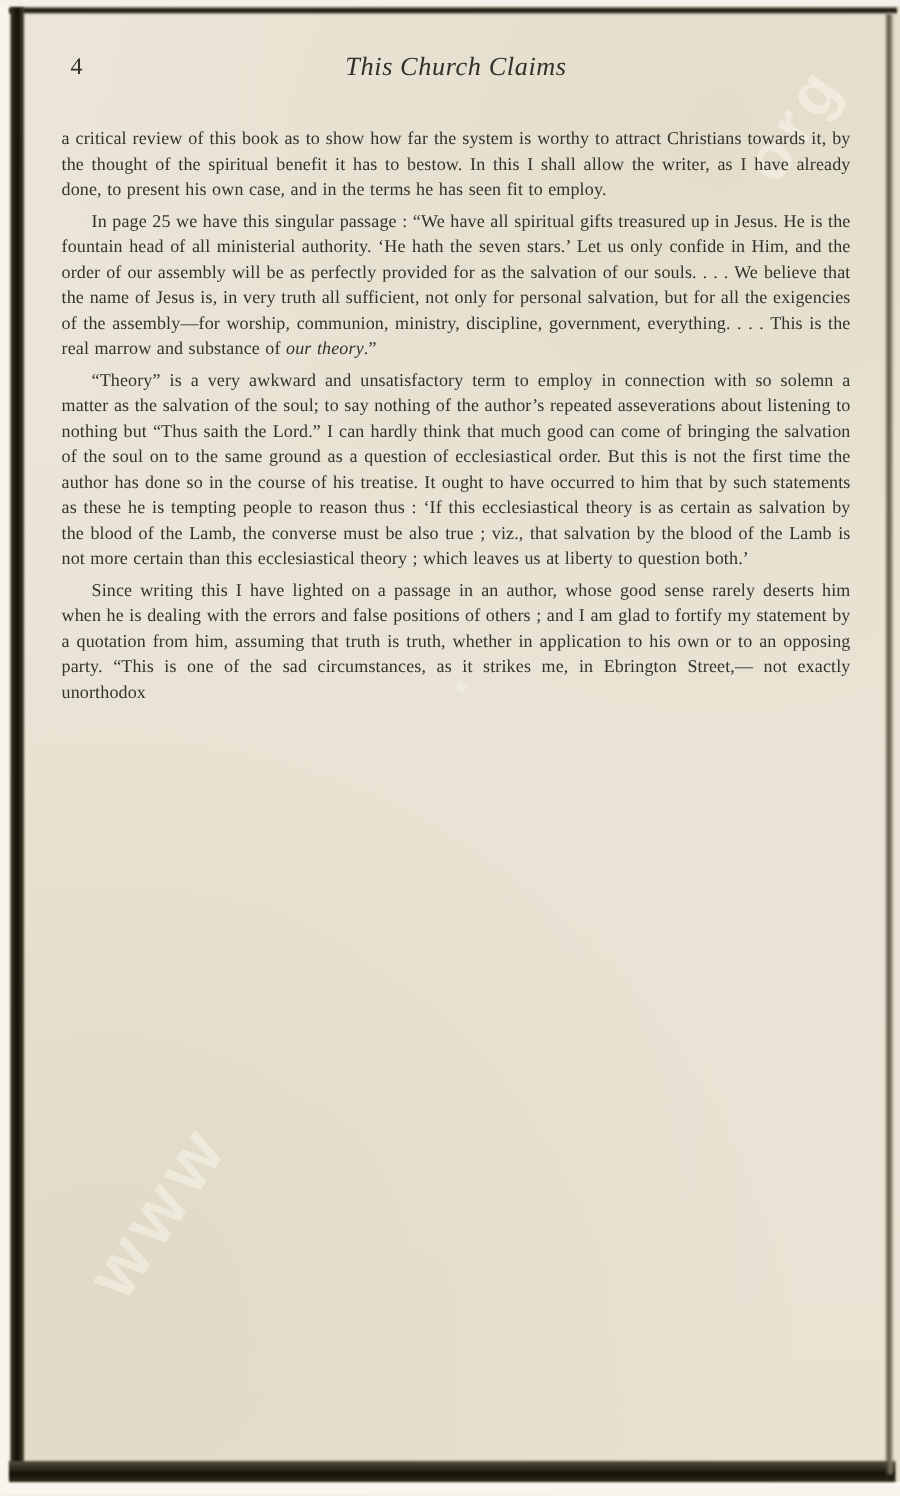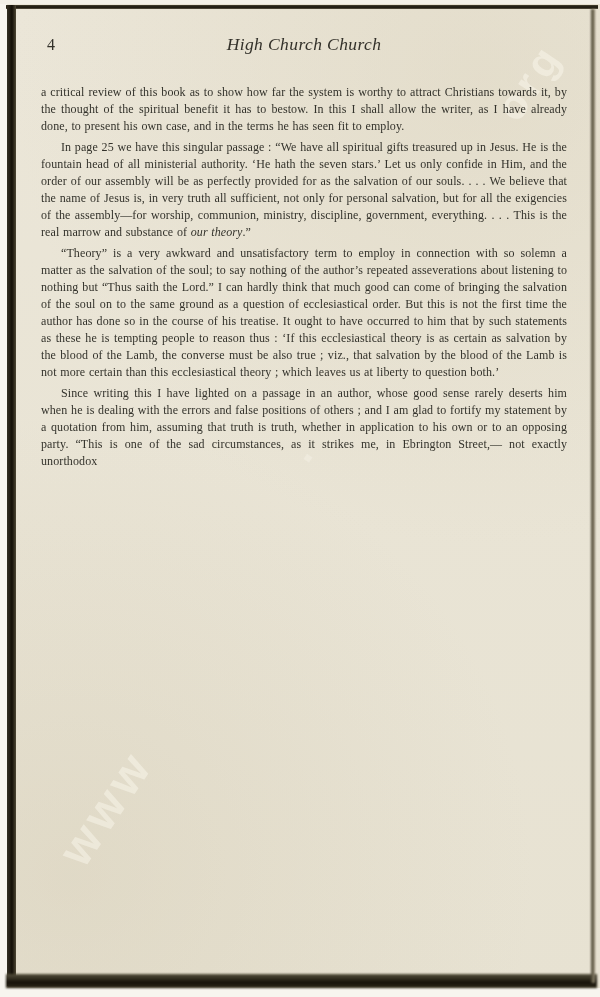--- a/index.html
+++ b/index.html
@@ -112,21 +112,21 @@
 
   <div id="watermark-layer">
       <span class="wm-frag wm-0">www</span>
       <span class="wm-frag wm-1">·</span>
       <span class="wm-frag wm-2">org</span>
     </div>
 
   <div class="content">
     <div class="header">
       <span class="pagenum">4</span>
-      <span class="running-title">High Church Church</span>
+      <span class="running-title">This Church Claims</span>
     </div>
     <div class="body-text" id="body-text">
         <p><span>a critical review of this book as to show how far the system is worthy to attract Christians towards it, by the thought of the spiritual benefit it has to bestow.  In this I shall allow the writer, as I have already done, to present his own case, and in the terms he has seen fit to employ.</span></p>
         <p class="indent"><span>In page 25 we have this singular passage : “We have all spiritual gifts treasured up in Jesus.  He is the fountain head of all ministerial authority.  ‘He hath the seven stars.’  Let us only confide in Him, and the order of our assembly will be as perfectly provided for as the salvation of our souls. . . . We believe that the name of Jesus is, in very truth all sufficient, not only for personal salvation, but for all the exigencies of the assembly—for worship, communion, ministry, discipline, government, everything. . . . This is the real marrow and substance of </span><i>our theory</i><span>.”</span></p>
         <p class="indent"><span>“Theory” is a very awkward and unsatisfactory term to employ in connection with so solemn a matter as the salvation of the soul; to say nothing of the author’s repeated asseverations about listening to nothing but “Thus saith the Lord.” I can hardly think that much good can come of bringing the salvation of the soul on to the same ground as a question of ecclesiastical order.  But this is not the first time the author has done so in the course of his treatise.  It ought to have occurred to him that by such statements as these he is tempting people to reason thus : ‘If this ecclesiastical theory is as certain as salvation by the blood of the Lamb, the converse must be also true ; viz., that salvation by the blood of the Lamb is not more certain than this ecclesiastical theory ; which leaves us at liberty to question both.’</span></p>
         <p class="indent"><span>Since writing this I have lighted on a passage in an author, whose good sense rarely deserts him when he is dealing with the errors and false positions of others ; and I am glad to fortify my statement by a quotation from him, assuming that truth is truth, whether in application to his own or to an opposing party.  “This is one of the sad circumstances, as it strikes me, in Ebrington Street,— not exactly unorthodox</span></p>
       </div>
   </div>
 
 </div>

